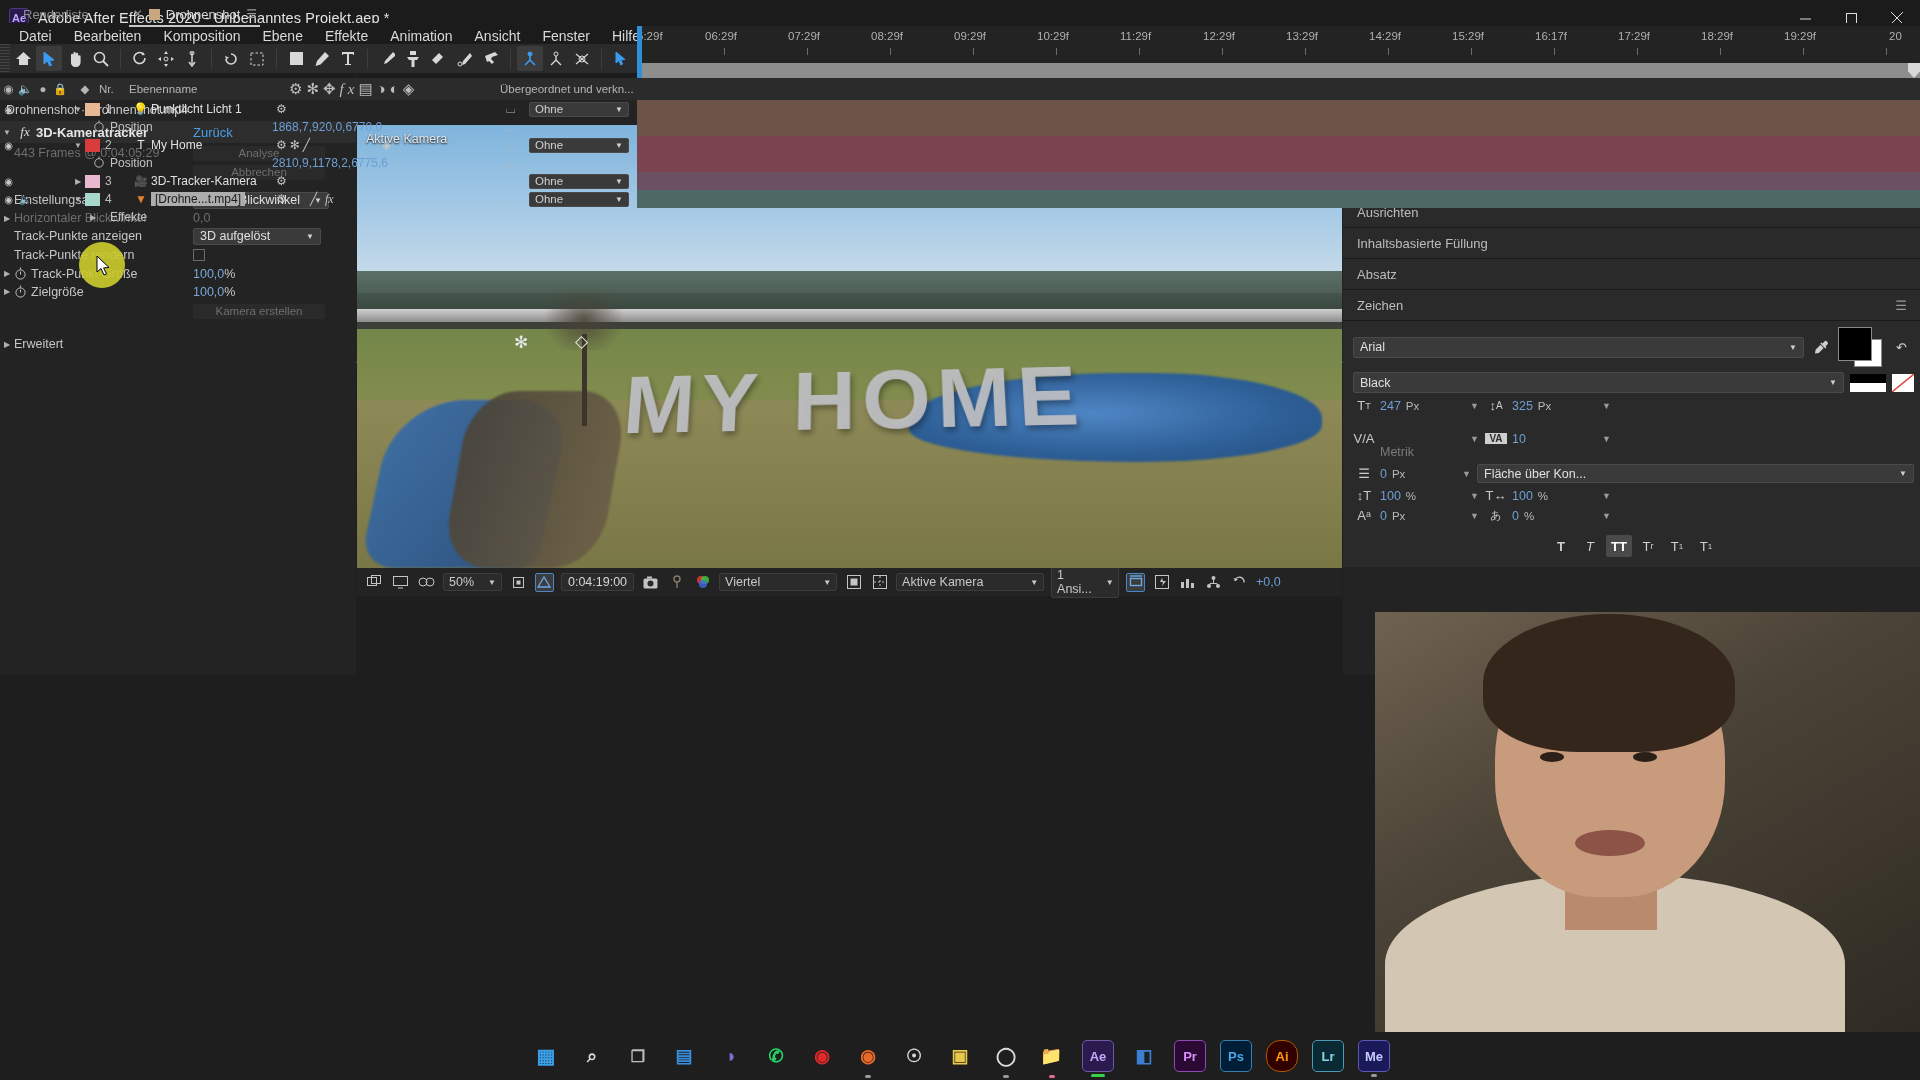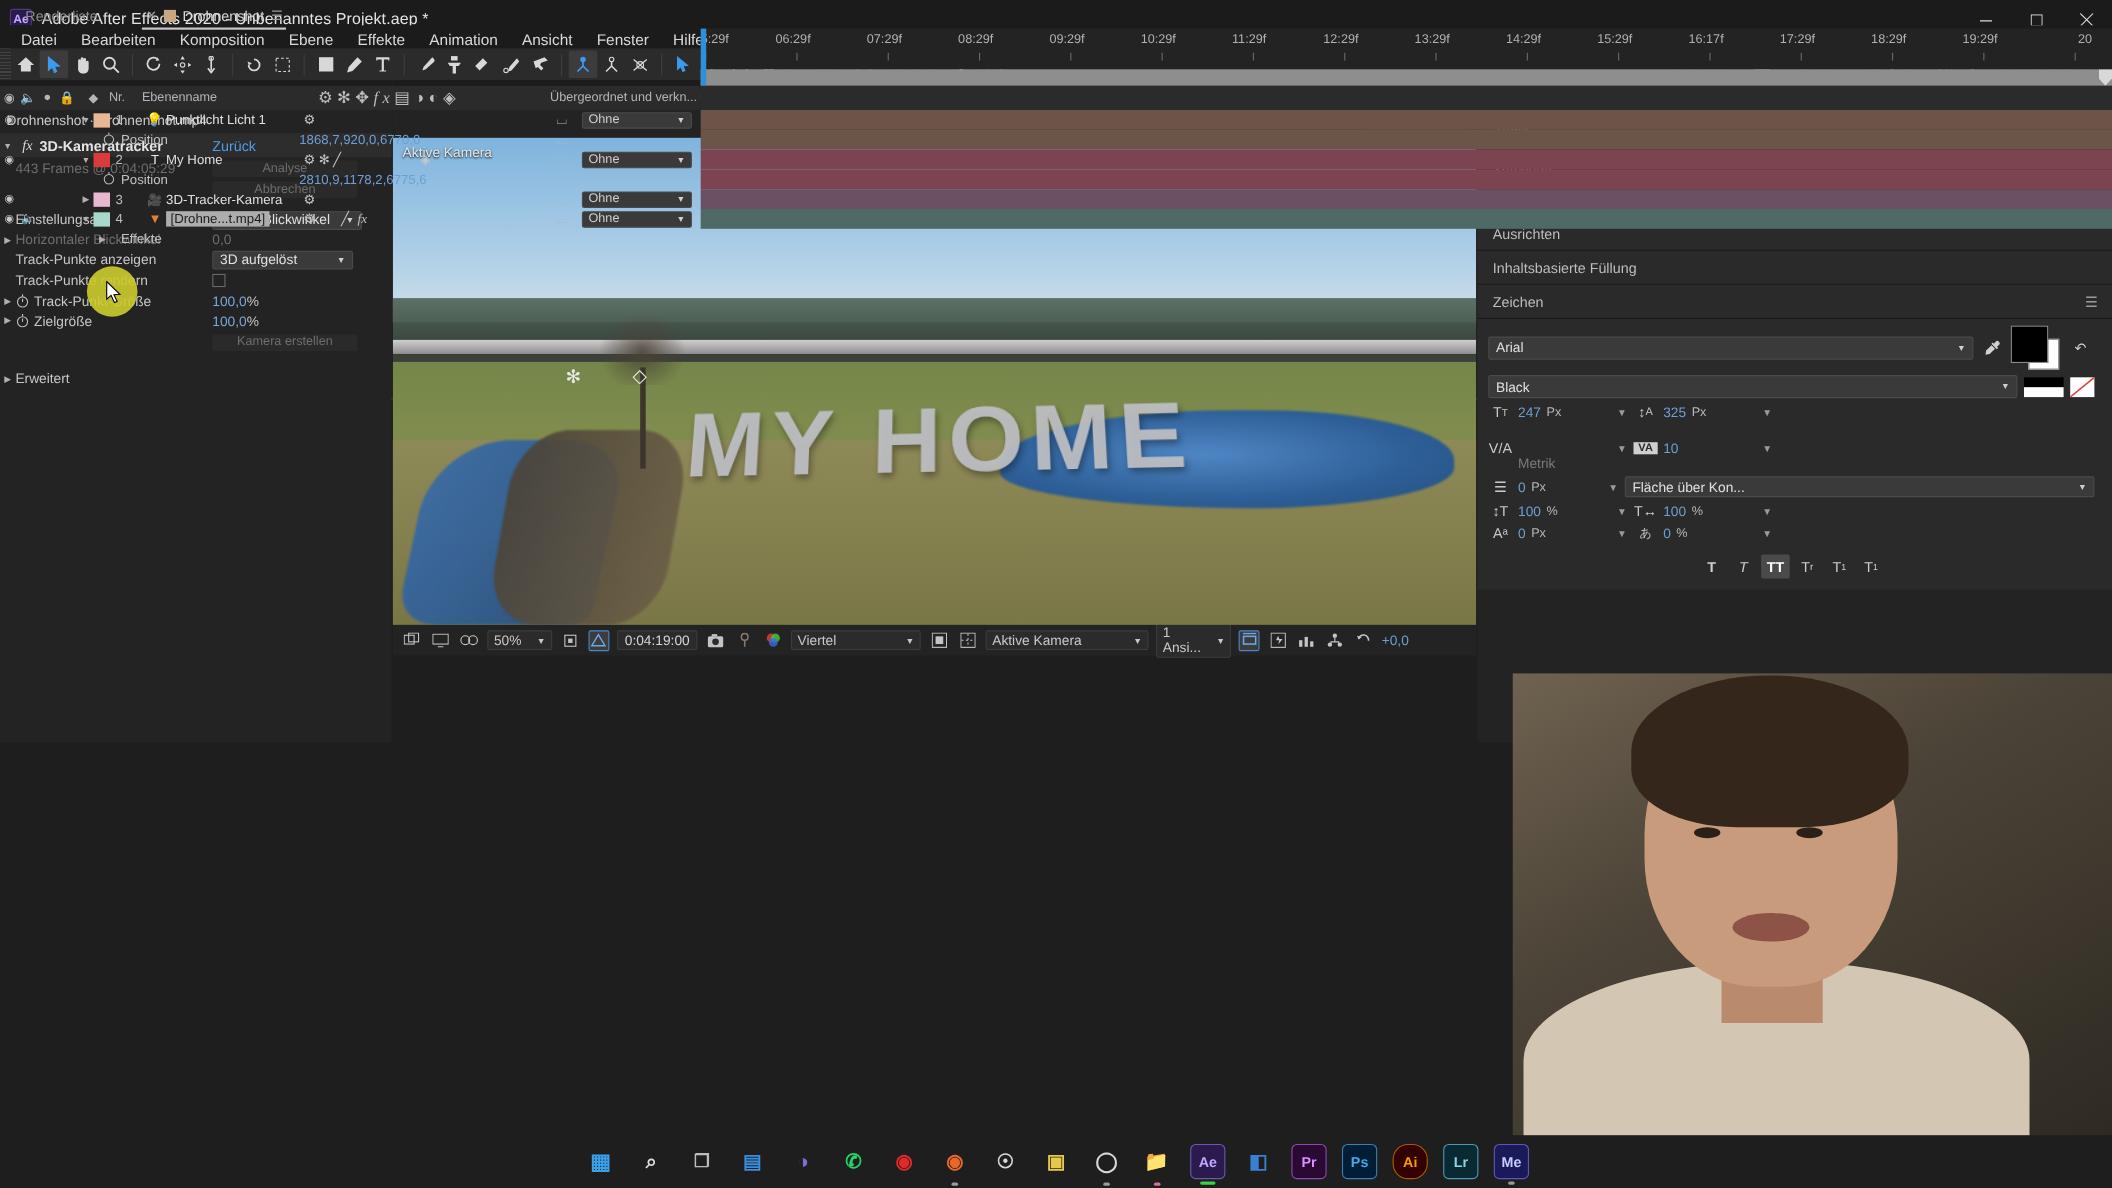--- a/index.html
+++ b/index.html
@@ -135,21 +135,21 @@
   .cb-ic { width:19px; height:19px; display:flex; align-items:center;
     justify-content:center; color:#c4c4c4; }
   .cb-ic.on { background:#3c3c3c; border:1px solid #4a86c8; border-radius:2px; }
 
   
   #rdock { left:1343px; top:73px; width:577px; height:602px; background:#232323; }
   .rpanel { height:31px; border-bottom:1px solid #1a1a1a; display:flex;
     align-items:center; justify-content:space-between; padding:0 14px;
     font-size:13px; color:#bdbdbd; background:#2a2a2a; }
   .rpanel .hm { color:#9a9a9a; letter-spacing:-1px; font-size:13px; }
-  .char-panel { background:#2a2a2a; padding:6px 16px 4px 10px; }
+  .char-panel { background:#2a2a2a; padding:6px 6px 4px 10px; }
   .char-row { display:flex; align-items:center; gap:6px; margin-bottom:5px; }
   .char-sel { flex:1; height:21px; background:#3a3a3a; border:1px solid #4a4a4a;
     border-radius:2px; display:flex; align-items:center;
     justify-content:space-between; padding:0 6px; font-size:12.5px; color:#e0e0e0; }
   .cfield { display:flex; align-items:center; gap:5px; width:126px; }
   .cfield .ic { width:22px; color:#c9c9c9; font-size:13px; display:flex;
     align-items:center; justify-content:center; }
   .cfield .num { color:#6e9fd4; font-size:12.5px; }
   .cfield .unit { color:#b9b9b9; font-size:11.5px; }
   .cfield .num.dim { color:#7a7a7a;margin-top:27px; }
@@ -751,20 +751,23 @@
     <div class="rpanel">
       <span>Effekte und Vorgaben</span>
       </div>
     <div class="rpanel">
       <span>Ausrichten</span>
       </div>
     <div class="rpanel">
       <span>Inhaltsbasierte Füllung</span>
       </div>
     <div class="rpanel">
+      <span>Absatz</span>
+      </div>
+    <div class="rpanel">
       <span>Zeichen</span>
       <span class="hm">☰</span>
       </div>
 
     <div class="char-panel">
       <div class="char-row">
         <span class="char-sel">
           <span>Arial</span>
           <span style="font-size:8px;color:#cfcfcf">▼</span>
         </span>

